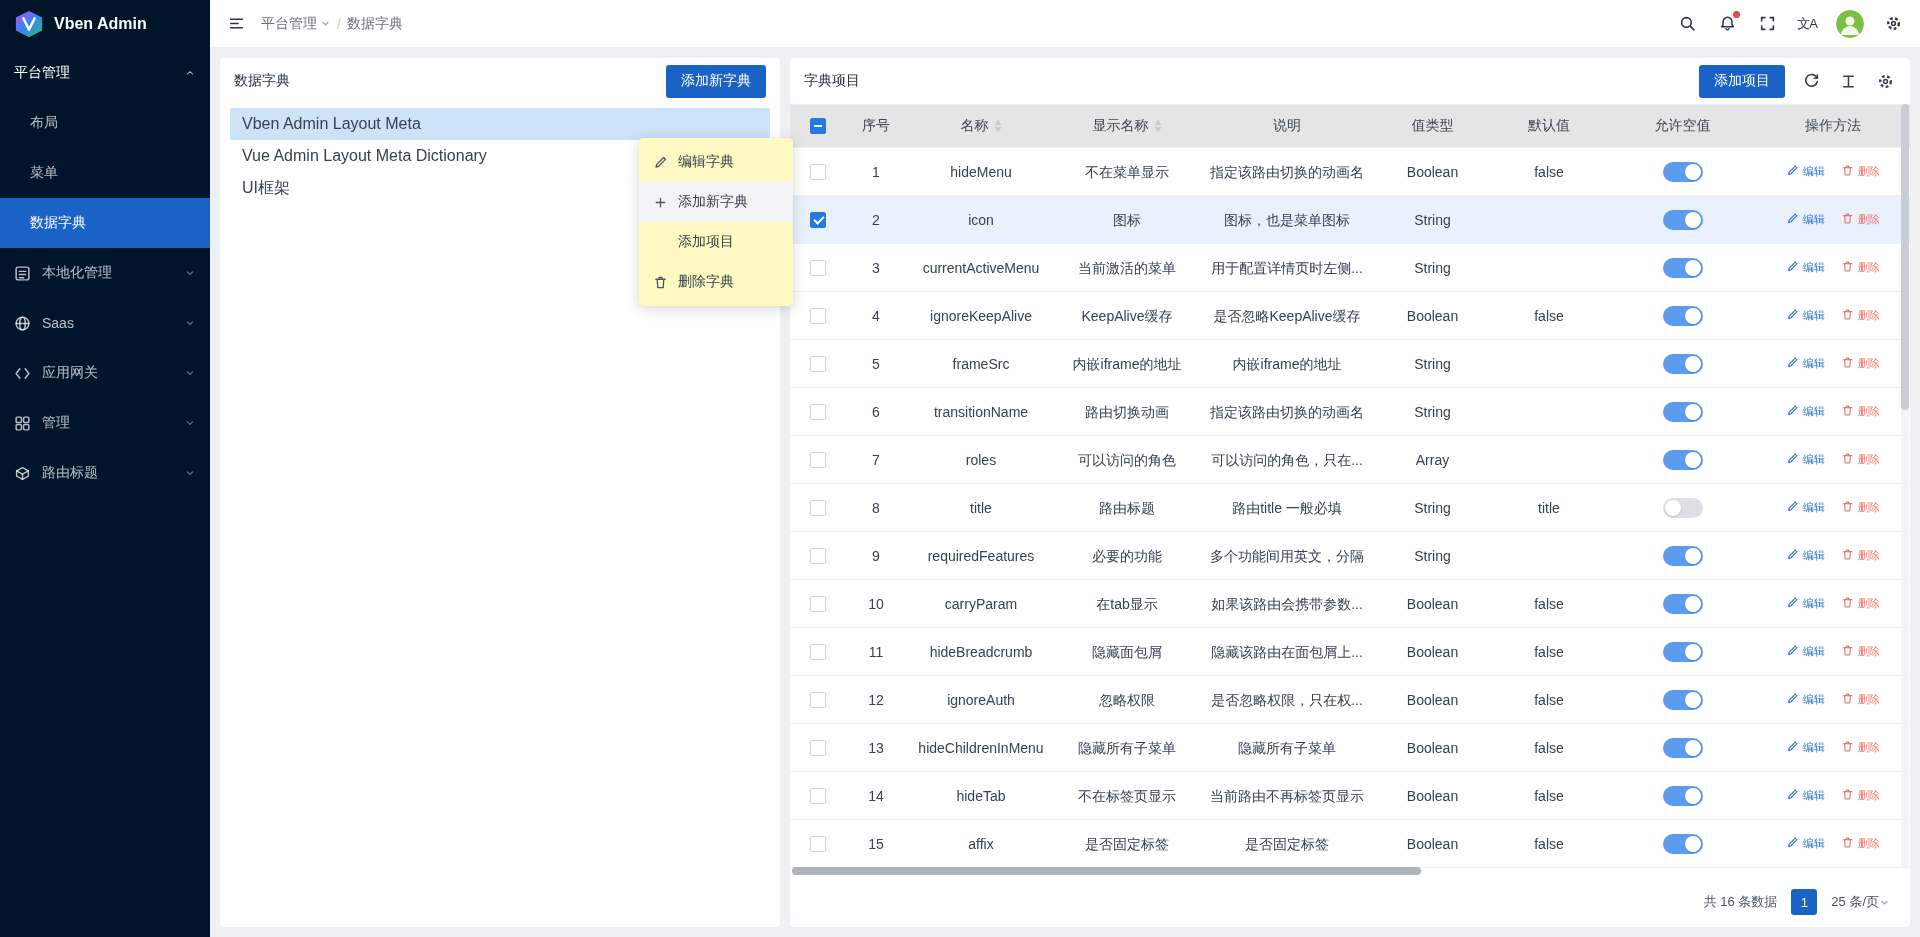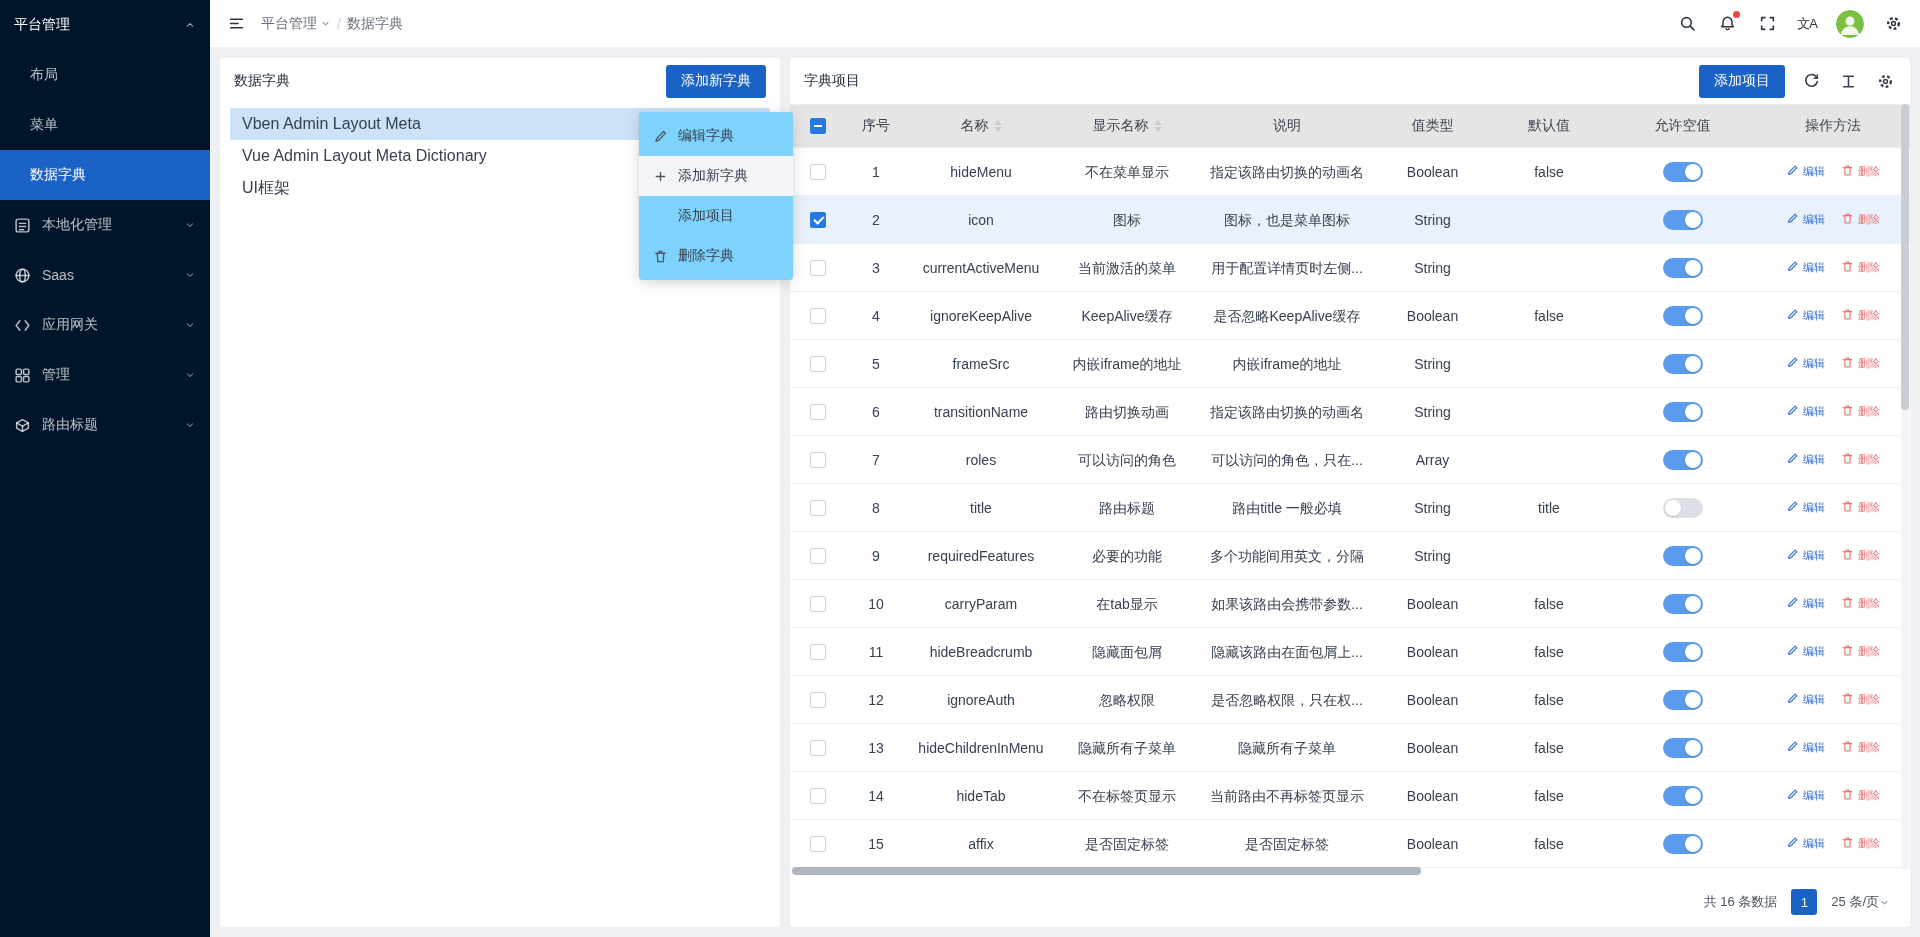--- a/index.html
+++ b/index.html
@@ -46,21 +46,21 @@
   .btn-primary{background:var(--primary,#1b62c6);color:#fff;border:none;border-radius:3px;height:33px;padding:0 15px;font-size:14px;cursor:pointer;font-family:inherit}
   .hdr-actions{display:flex;align-items:center;gap:16px}
   .hdr-actions .icon-btn{color:#394150}
 
   
   .dict-list{padding-top:4px}
   .dict-item{height:32px;display:flex;align-items:center;padding:0 12px;margin:0 10px;font-size:16px;color:#374151;cursor:pointer;border-radius:2px;white-space:nowrap}
   .dict-item.selected{background:var(--selected-item-bg,#cbe2f7)}
 
   
-  .context-menu{position:fixed;left:639px;top:112px;width:154px;background:#7dd3fc;border-radius:4px;box-shadow:0 3px 14px rgba(0,0,0,.16),0 0 1px rgba(0,0,0,.12);padding:4px 0;z-index:20}
+  .context-menu{position:fixed;left:639px;top:138px;width:154px;background:#fef9c3;border-radius:4px;box-shadow:0 3px 14px rgba(0,0,0,.16),0 0 1px rgba(0,0,0,.12);padding:4px 0;z-index:20}
   .menu-item{height:40px;display:flex;align-items:center;gap:10px;padding:0 14px;font-size:14px;color:#374151;cursor:pointer}
   .menu-item.hover{background:#f2f4f7}
   .menu-item .mi{width:15px;display:flex;color:#4b5563;flex:none}
   .menu-item .mi .ic{width:15px;height:15px}
 
   
   .thead{display:flex;background:#e5e5e5;border-top:1px solid #eceef1;border-bottom:1px solid #eceef1;height:44px;flex:none;align-items:stretch}
   .th{display:flex;align-items:center;justify-content:center;font-size:14px;color:#3c4550;white-space:nowrap}
   .tbody{flex:1;overflow:hidden}
   .tr{display:flex;height:48px;border-bottom:1px solid #eef0f2;align-items:center}
@@ -105,20 +105,36 @@
   .page-size .ic{width:11px;height:11px;color:#9aa2ae}
   .v-scroll{position:absolute;top:46px;bottom:58px;right:1px;width:8px;background:#f3f4f6;border-radius:4px}
   .v-thumb{position:absolute;top:0;right:0;width:8px;height:40%;background:#c9ced6;border-radius:4px;cursor:pointer}
   .h-scroll{position:absolute;left:2px;right:14px;bottom:52px;height:8px}
   .h-thumb{width:57%;height:8px;background:#aeb5bf;border-radius:4px;cursor:pointer}
 </style>
 </head>
 <body>
 
 <aside class="sidebar">
+  <div class="logo">
+    <span class="logo-icon">
+      <svg viewBox="0 0 32 32">
+        <defs>
+            <linearGradient id="lg" x1="0" y1="0" x2="1" y2="1">
+          <stop offset="0" stop-color="#a855f7"></stop>
+              <stop offset=".5" stop-color="#3b82f6"></stop>
+              <stop offset="1" stop-color="#22c55e"></stop>
+        </linearGradient>
+          </defs>
+        <path d="M16 2 30 9v14L16 30 2 23V9z" fill="url(#lg)"></path>
+        <path d="M10 10l6 12 6-12" stroke="#fff" stroke-width="2.6" fill="none" stroke-linecap="round" stroke-linejoin="round"></path>
+      </svg>
+    </span>
+    <span class="logo-text">Vben Admin</span>
+  </div>
   <nav id="sidebar-nav">
       <div class="nav-item parent-active">
         <span>平台管理</span>
         <span class="chev">
           <svg class="ic" viewBox="0 0 16 16" fill="none" stroke="currentColor" stroke-width="1.4" stroke-linecap="round" stroke-linejoin="round">
             <path d="M4.5 9.5 8 6l3.5 3.5"></path>
           </svg>
         </span>
       </div>
       <div class="sub">

